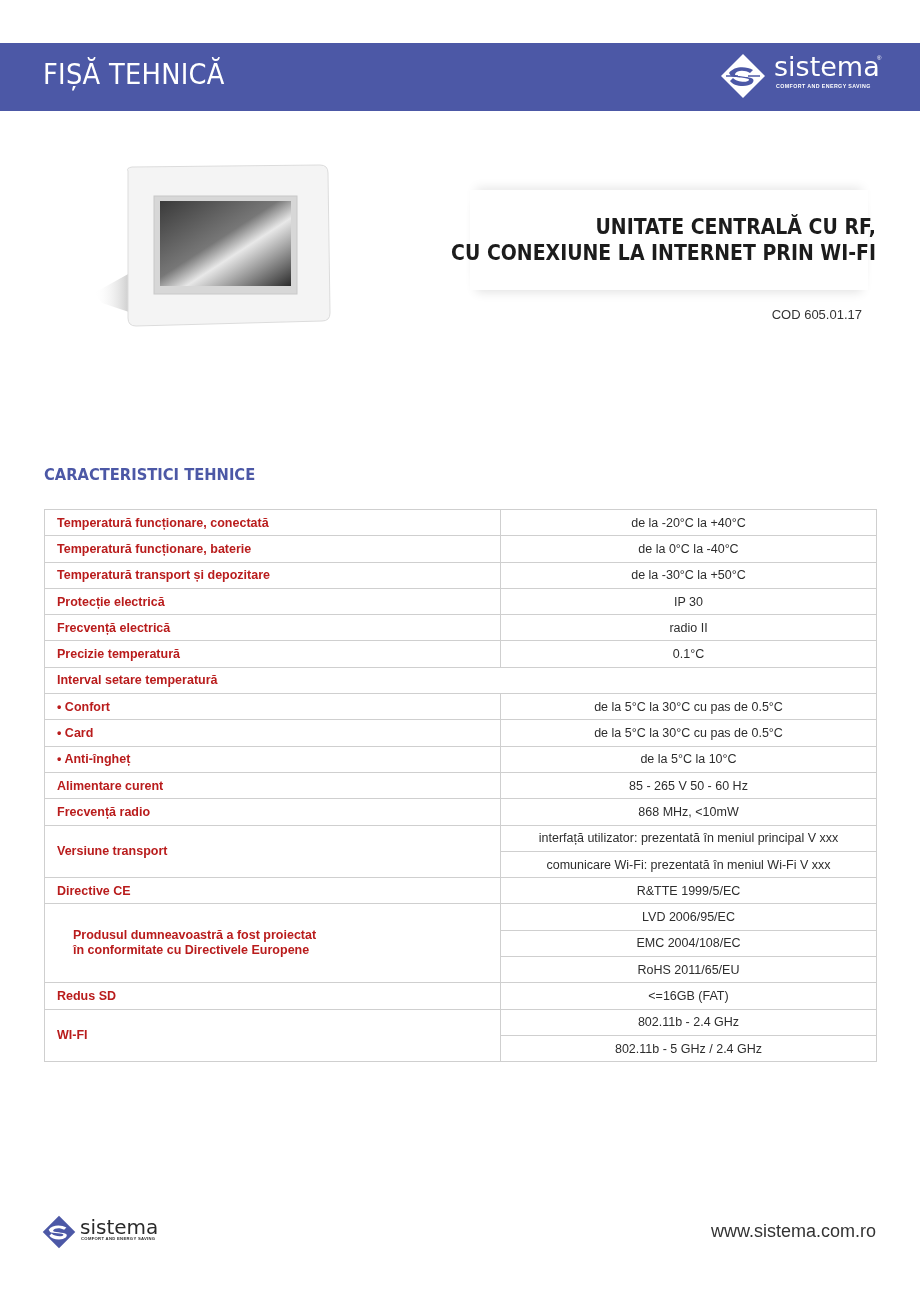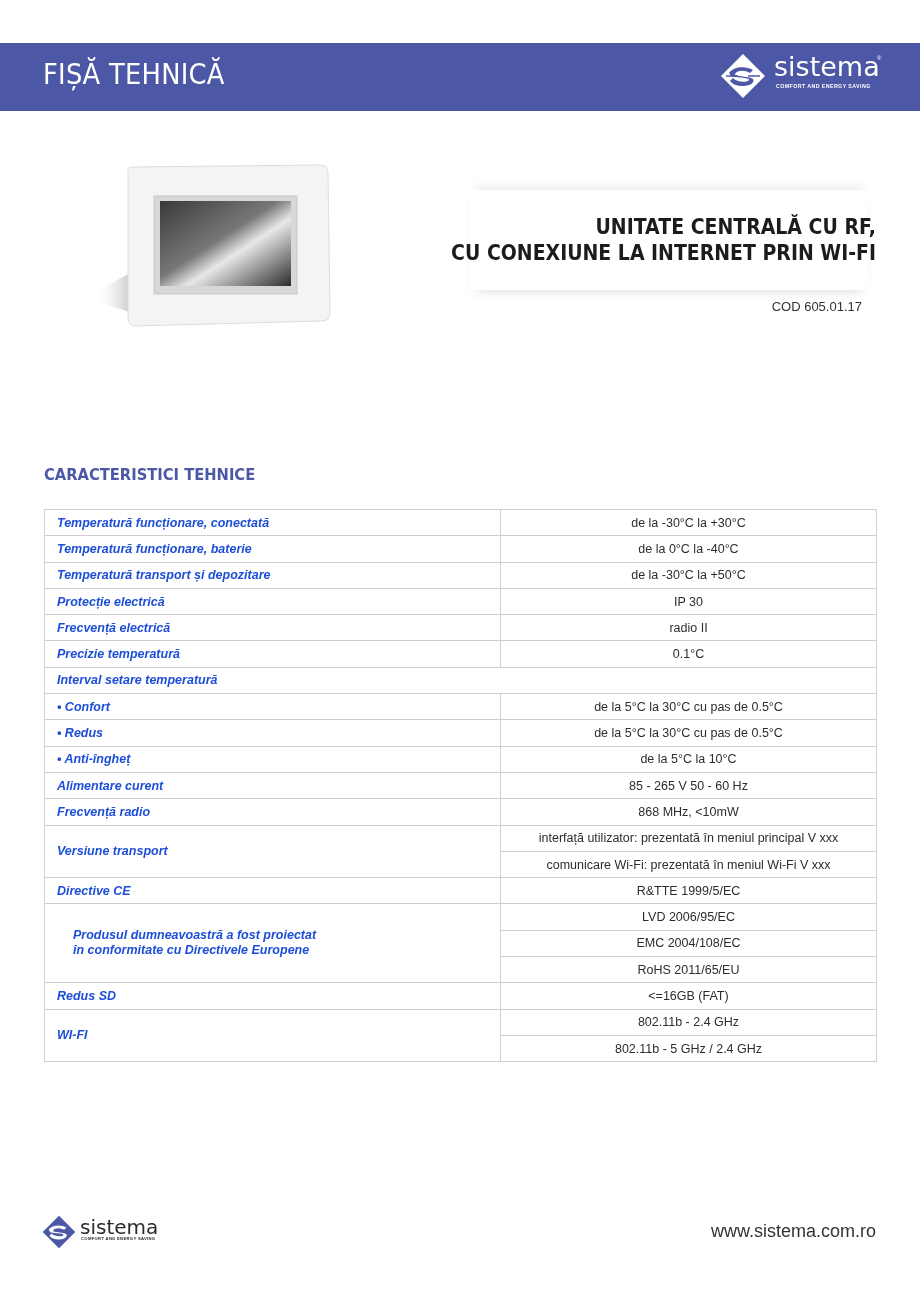--- a/index.html
+++ b/index.html
@@ -27,34 +27,34 @@
   .title-card {
     position: absolute; left: 470px; top: 190px; width: 398px; height: 100px;
     background: #ffffff;
     box-shadow: 0 -8px 10px -6px rgba(0,0,0,0.10), 0 8px 10px -6px rgba(0,0,0,0.12);
   }
   .product-title {
     position: absolute; left: 400px; width: 476px; text-align: right; top: 214px;
     font-family: "DejaVu Sans", sans-serif; font-weight: bold; font-size: 21px; line-height: 26px;
     color: #1c1c1c; transform: scaleX(0.90); transform-origin: right center;
   }
-  .product-code { position: absolute; right: 58px; top: 299px; font-size: 13px; color: #333; }
+  .product-code { position: absolute; right: 58px; top: 307px; font-size: 13px; color: #333; }
 
   .section-title {
     position: absolute; left: 44px; top: 465px; color: #4c58a6;
     font-family: "DejaVu Sans", sans-serif; font-weight: bold; font-size: 16px;
     transform: scaleX(0.92); transform-origin: left center;
   }
 
   table.specs {
     position: absolute; left: 44px; top: 509px; width: 833px;
     border-collapse: collapse; font-size: 12.5px;
   }
   table.specs td { border: 1px solid #cfcfcf; height: 26.3px; padding: 0 12px; vertical-align: middle; }
-  table.specs td.lbl { width: 456px; font-weight: bold; color: #1d4ed8; font-style: italic; }
+  table.specs td.lbl { width: 456px; font-weight: bold; color: #b91c1c; }
   table.specs td.val { text-align: center; color: #2d2d2d; }
   .lbl-ml { line-height: 15px; padding-left: 16px; }
 
   .logo-bottom { position: absolute; left: 42px; top: 1215px; width: 130px; height: 34px; }
   .logo-bottom .w { position: absolute; left: 38px; top: 0px; color: #2b2b2b; font-size: 20px;
     font-family: "DejaVu Sans", sans-serif; }
   .logo-bottom .t { position: absolute; left: 39px; top: 21px; color: #2b2b2b; font-size: 4.2px;
     font-weight: bold; letter-spacing: 0.3px; white-space: nowrap; }
   .website { position: absolute; right: 44px; top: 1221px; font-size: 18px; color: #333; }
 </style>
@@ -101,21 +101,21 @@
   <div>CU CONEXIUNE LA INTERNET PRIN WI-FI</div>
 </div>
 <div class="product-code">COD 605.01.17</div>
 
 <div class="section-title">CARACTERISTICI TEHNICE</div>
 
 <table class="specs">
   <tbody>
     <tr>
       <td class="lbl">Temperatură funcționare, conectată</td>
-      <td class="val">de la -30°C la +30°C</td>
+      <td class="val">de la -20°C la +40°C</td>
     </tr>
     <tr>
       <td class="lbl">Temperatură funcționare, baterie</td>
       <td class="val">de la 0°C la -40°C</td>
     </tr>
     <tr>
       <td class="lbl">Temperatură transport și depozitare</td>
       <td class="val">de la -30°C la +50°C</td>
     </tr>
     <tr>
@@ -131,21 +131,21 @@
       <td class="val">0.1°C</td>
     </tr>
     <tr>
       <td class="lbl" colspan="2">Interval setare temperatură</td>
     </tr>
     <tr>
       <td class="lbl">• Confort</td>
       <td class="val">de la 5°C la 30°C cu pas de 0.5°C</td>
     </tr>
     <tr>
-      <td class="lbl">• Redus</td>
+      <td class="lbl">• Card</td>
       <td class="val">de la 5°C la 30°C cu pas de 0.5°C</td>
     </tr>
     <tr>
       <td class="lbl">• Anti-îngheț</td>
       <td class="val">de la 5°C la 10°C</td>
     </tr>
     <tr>
       <td class="lbl">Alimentare curent</td>
       <td class="val">85 - 265 V 50 - 60 Hz</td>
     </tr>

